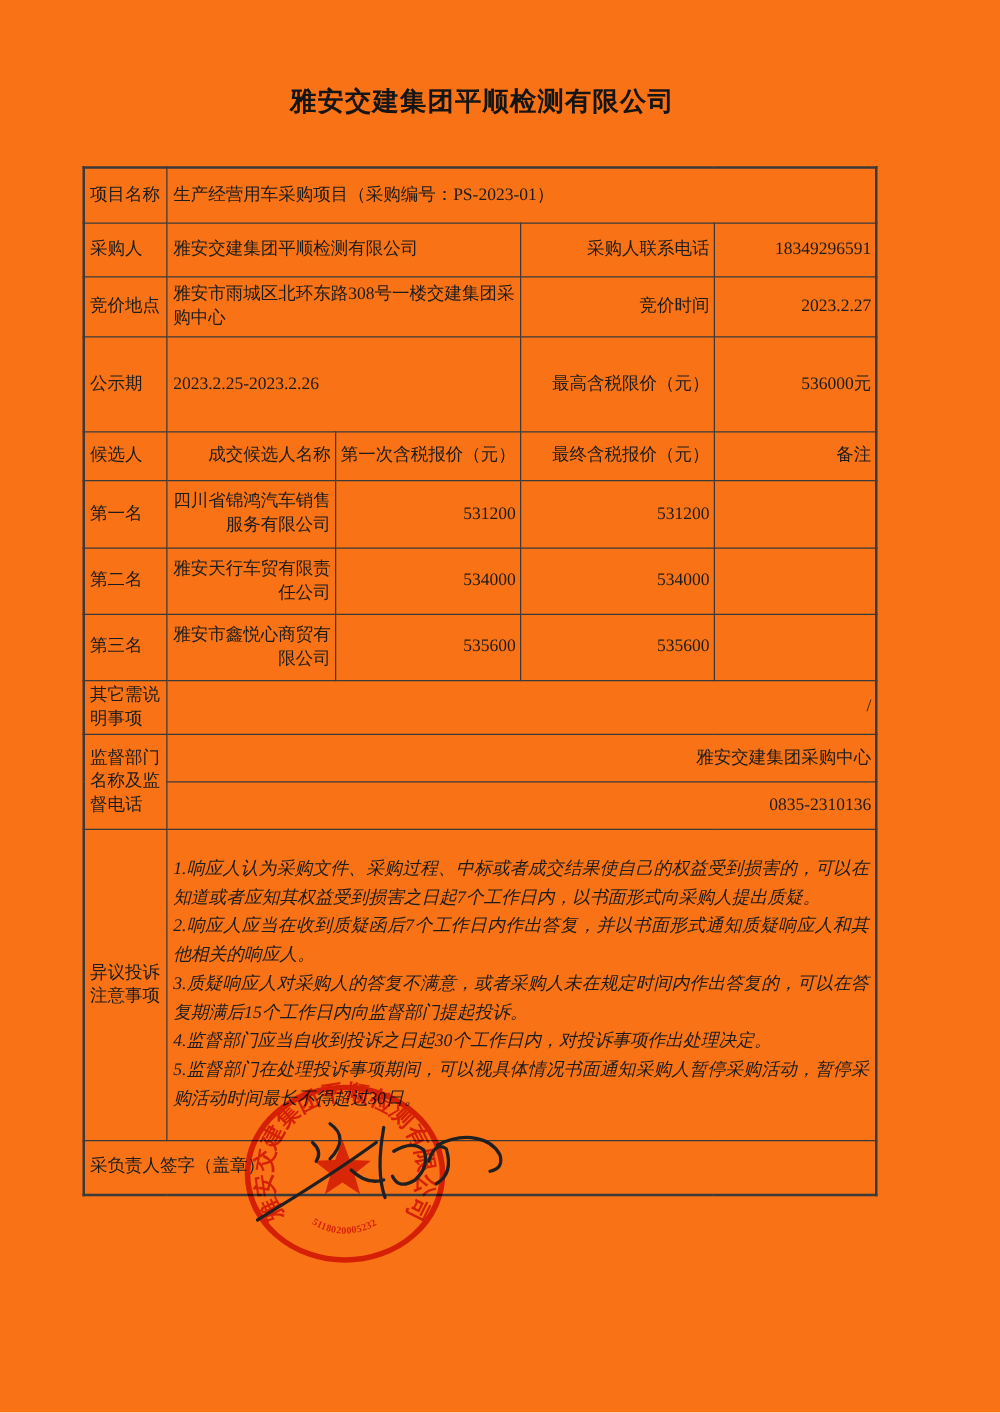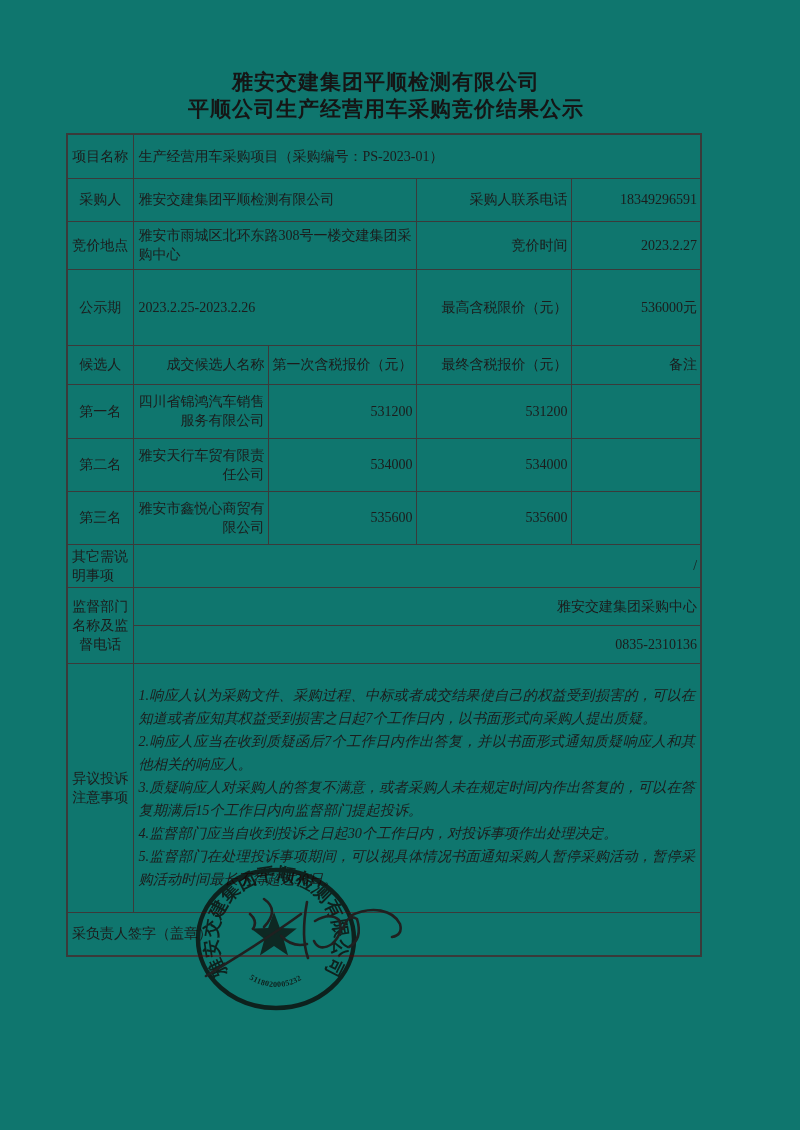--- a/index.html
+++ b/index.html
@@ -3,40 +3,40 @@
 <meta charset="utf-8">
 <style>
   * { margin:0; padding:0; box-sizing:border-box; }
   html,body { background:#ffffff; }
   body {
     width:800px; height:1130px; position:relative; overflow:hidden;
     font-family:"Liberation Serif","DejaVu Serif",serif;
     color:#1c1c1c;
     -webkit-font-smoothing:antialiased;
   }
-  .page { position:absolute; inset:0; background:#0f766e; }
+  .page { position:absolute; inset:0; background:#f97316; }
 
   .titles {
     position:absolute; left:30px; top:68px; width:712px;
     text-align:center;
     font-family:"Liberation Sans","DejaVu Sans",sans-serif;
     font-weight:bold; font-size:21px; line-height:27px; letter-spacing:1px;
     color:#151515;
   }
 
   table.doc {
     position:absolute; left:66px; top:133px;
     width:634px; table-layout:fixed; border-collapse:collapse;
     font-size:14px; line-height:19px;
   }
   table.doc, table.doc td { border:1.6px solid #3a3a3a; }
   table.doc { border-width:2px; }
   td { vertical-align:middle; padding:2px 3px; }
 
-  td.lab { text-align:center; padding:2px 4px; }
+  td.lab { text-align:left; padding:2px 4px; }
   td.left { text-align:left; padding-left:5px; }
   td.cen { text-align:right; }
   td.rgt { text-align:right; padding-right:3px; }
 
   tr.r1 td{height:44px;} tr.r2 td{height:43px;margin-left:16px;} tr.r3 td{height:48px;}
   tr.r4 td{height:76px;} tr.r5 td{height:39px;} tr.r6 td{height:54px;}
   tr.r7 td{height:53px;} tr.r8 td{height:53px;} tr.r9 td{height:40px;}
   tr.r10a td{height:38px;} tr.r10b td{height:38px;}
   tr.r11 td{height:249px;} tr.r12 td{height:44px;}
 
@@ -64,21 +64,20 @@
   .stamp-star { fill:var(--stamp-color,#d8322e); opacity:.92; }
   .sig-stroke { fill:none; stroke:#202020; stroke-width:2.6; stroke-linecap:round; stroke-linejoin:round; }
 </style>
 </head>
 <body>
 
 <div class="page">
 
   <div class="titles">
     <div>雅安交建集团平顺检测有限公司</div>
-    <div>平顺公司生产经营用车采购竞价结果公示</div>
   </div>
 
   <table class="doc">
     <colgroup>
       <col style="width:66px">
         <col style="width:135px">
         <col style="width:148px">
       <col style="width:155px">
         <col style="width:130px">
     </colgroup>

